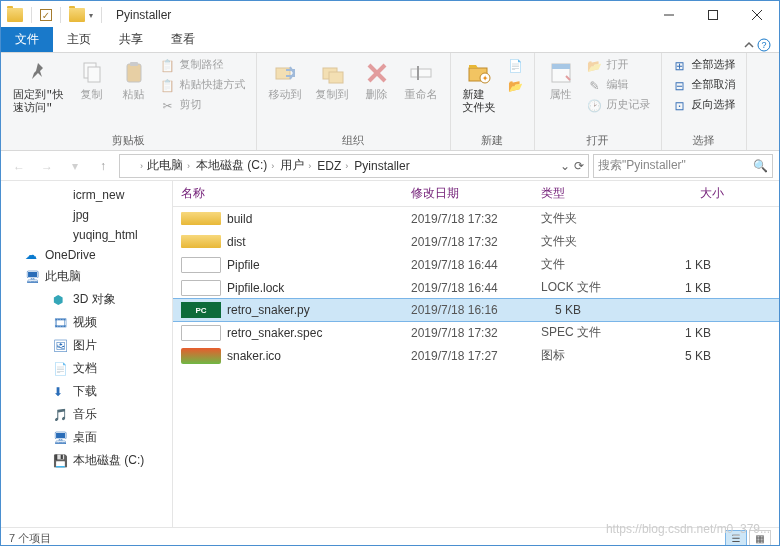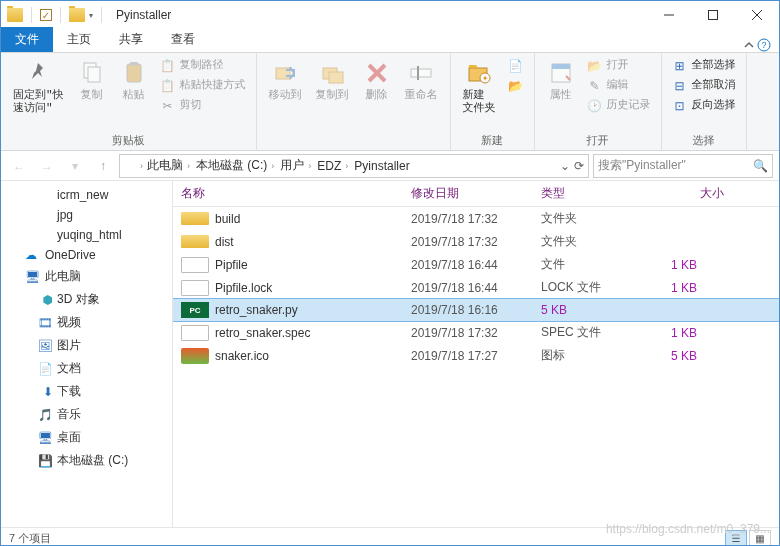--- a/index.html
+++ b/index.html
@@ -36,38 +36,38 @@
 .breadcrumb .crumb { display: flex; align-items: center; gap: 4px; padding: 0 2px; }
 .breadcrumb .chev { color: #888; font-size: 9px; }
 .search { width: 180px; height: 24px; border: 1px solid #ccc; display: flex; align-items: center; padding: 0 4px; color: #888; }
 .search .sicon { margin-left: auto; }
 .content { display: flex; height: 346px; }
 .sidebar { width: 172px; border-right: 1px solid #e5e5e5; overflow-y: auto; padding: 4px 0; }
 .sidebar::-webkit-scrollbar { width: 16px; }
 .sidebar::-webkit-scrollbar-track { background: #f0f0f0; }
 .sidebar::-webkit-scrollbar-thumb { background: #c0c0c0; border: 3px solid #f0f0f0; border-radius: 8px; }
 .snode { display: flex; align-items: center; gap: 4px; padding: 3px 4px 3px 24px; font-size: 12px; }
-.snode.lvl1 { padding-left: 36px; text-align: right; }
+.snode.lvl1 { padding-left: 52px; }
 .snode .sic { width: 16px; height: 14px; display: inline-block; }
 .folder-ic { background: linear-gradient(#f7d87c, #e8b838); border-radius: 1px; width: 16px; height: 12px; }
 .main { flex: 1; overflow: auto; }
 .colhdr { display: flex; border-bottom: 1px solid #e5e5e5; font-size: 12px; color: #701a75; }
 .colhdr .col { padding: 4px 8px; border-right: 1px solid transparent; }
 .col.name { flex: 0 0 230px; }
 .col.date { flex: 0 0 130px; }
 .col.type { flex: 0 0 130px; }
 .col.size { flex: 0 0 70px; text-align: right; }
 .row { display: flex; align-items: center; font-size: 12px; padding: 1px 0; }
 .row.selected { background: #cde6f7; outline: 1px solid #7ab5e8; }
 .row .cell { padding: 2px 8px; white-space: nowrap; overflow: hidden; text-overflow: ellipsis; }
 .row .name { flex: 0 0 230px; display: flex; align-items: center; gap: 6px; }
 .row .date { flex: 0 0 130px; color: #555; }
 .row .type { flex: 0 0 130px; color: #555; }
-.row .size { flex: 0 0 70px; text-align: left; color: #a21caf; }
-.fic { width: 28px; height: 16px; display: inline-flex; align-items: center; justify-content: center; font-size: 11px; }
+.row .size { flex: 0 0 70px; text-align: center; color: #404040; }
+.fic { width: 40px; height: 16px; display: inline-flex; align-items: center; justify-content: center; font-size: 11px; }
 .fic.folder { background: linear-gradient(#f7d87c, #e8b838); border-radius: 1px; height: 13px; }
 .fic.file { background: #fff; border: 1px solid #bbb; border-radius: 1px; }
 .fic.py { background: #0d6b3a; color: #fff; font-size: 8px; font-weight: bold; }
 .fic.ico { background: linear-gradient(#e85c2e, #6fb845); border-radius: 2px; }
 .status { height: 22px; border-top: 1px solid #e5e5e5; display: flex; align-items: center; padding: 0 8px; font-size: 11px; color: #555; }
 .status .right { margin-left: auto; display: flex; gap: 2px; align-items: center; }
 .viewbtn { width: 22px; height: 18px; border: 1px solid #d0d0d0; display: flex; align-items: center; justify-content: center; font-size: 10px; }
 .viewbtn.active { background: #cde6f7; border-color: #7ab5e8; }
 .watermark { position: absolute; right: 10px; bottom: 10px; color: #ccc; font-size: 12px; pointer-events: none; }
 svg.ribicon { width: 26px; height: 26px; }
@@ -201,20 +201,21 @@
       <div class="rbtn disabled">
         <div class="ic">
             <svg class="ribicon" viewBox="0 0 26 26">
               <rect x="3" y="9" width="20" height="8" fill="#fff" stroke="#888"></rect>
               <line x1="10" y1="6" x2="10" y2="20" stroke="#333" stroke-width="2"></line>
             </svg>
           </div>
         <div class="lbl">重命名</div>
       </div>
     </div>
+    <div class="glabel">组织</div>
   </div>
   <div class="rgroup">
     <div class="body">
       <div class="rbtn">
         <div class="ic">
             <svg class="ribicon" viewBox="0 0 26 26">
               <rect x="3" y="8" width="18" height="13" fill="#f2c462" stroke="#c08a2a"></rect>
               <path d="M3 8 L3 5 L10 5 L12 8" fill="#e8b838"></path>
               <circle cx="19" cy="18" r="5" fill="#fff" stroke="#c08a2a"></circle>
               <text x="19" y="21" text-anchor="middle" font-size="8" fill="#e89020">✦</text>

